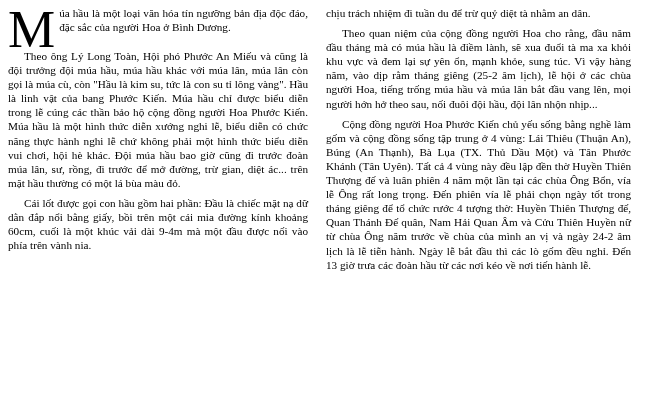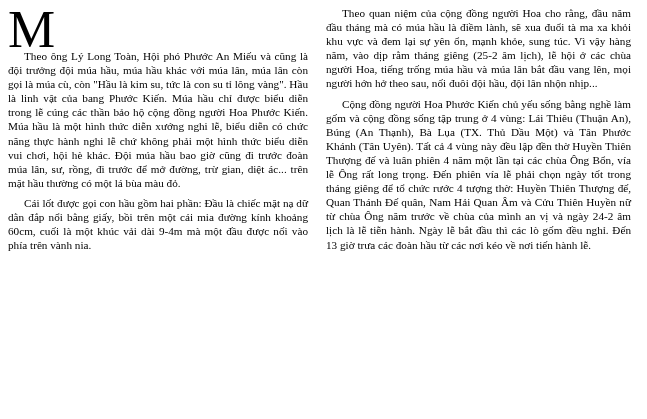--- a/index.html
+++ b/index.html
@@ -60,24 +60,25 @@
     clear: both;
   }
 </style>
 </head>
 <body>
 
 <div class="page">
   <div class="columns">
 
     <div class="col col-left">
-      <p class="dropcap-para"><span class="dropcap">M</span></p>
+      <p class="dropcap-para"><span class="dropcap">M</span><span>úa hầu là một loại văn hóa tín ngưỡng bản địa độc đáo, đặc sắc của người Hoa ở Bình Dương.</span></p>
       <p class="indent clearline">Theo ông Lý Long Toàn, Hội phó Phước An Miếu và cũng là đội trưởng đội múa hầu, múa hầu khác với múa lân, múa lân còn gọi là múa cù, còn "Hầu là kim su, tức là con su tỉ lông vàng". Hầu là linh vật của bang Phước Kiến. Múa hầu chỉ được biểu diễn trong lễ cúng các thần bảo hộ cộng đồng người Hoa Phước Kiến. Múa hầu là một hình thức diễn xướng nghi lễ, biểu diễn có chức năng thực hành nghi lễ chứ không phải một hình thức biểu diễn vui chơi, hội hè khác. Đội múa hầu bao giờ cũng đi trước đoàn múa lân, sư, rồng, đi trước để mở đường, trừ gian, diệt ác... trên mặt hầu thường có một lá bùa màu đỏ.</p>
       <p class="indent">Cái lốt được gọi con hầu gồm hai phần: Đầu là chiếc mặt nạ dữ dằn đắp nổi bằng giấy, bồi trên một cái mia đường kính khoảng 60cm, cuối là một khúc vải dài 9-4m mà một đầu được nối vào phía trên vành nia.</p>
     </div>
 
     <div class="col col-right">
+      <p>chịu trách nhiệm đi tuần du để trừ quỷ diệt tà nhằm an dân.</p>
       <p class="indent">Theo quan niệm của cộng đồng người Hoa cho rằng, đầu năm đầu tháng mà có múa hầu là điềm lành, sẽ xua đuổi tà ma xa khỏi khu vực và đem lại sự yên ổn, mạnh khỏe, sung túc. Vì vậy hàng năm, vào dịp rằm tháng giêng (25-2 âm lịch), lễ hội ở các chùa người Hoa, tiếng trống múa hầu và múa lân bắt đầu vang lên, mọi người hớn hở theo sau, nối đuôi đội hầu, đội lân nhộn nhịp...</p>
       <p class="indent">Cộng đồng người Hoa Phước Kiến chủ yếu sống bằng nghề làm gốm và cộng đồng sống tập trung ở 4 vùng: Lái Thiêu (Thuận An), Búng (An Thạnh), Bà Lụa (TX. Thủ Dầu Một) và Tân Phước Khánh (Tân Uyên). Tất cả 4 vùng này đều lập đền thờ Huyền Thiên Thượng đế và luân phiên 4 năm một lần tại các chùa Ông Bổn, vía lễ Ông rất long trọng. Đến phiên vía lễ phải chọn ngày tốt trong tháng giêng để tổ chức rước 4 tượng thờ: Huyền Thiên Thượng đế, Quan Thánh Đế quân, Nam Hải Quan Âm và Cửu Thiên Huyền nữ từ chùa Ông năm trước về chùa của mình an vị và ngày 24-2 âm lịch là lễ tiễn hành. Ngày lễ bắt đầu thì các lò gốm đều nghỉ. Đến 13 giờ trưa các đoàn hầu từ các nơi kéo về nơi tiến hành lễ.</p>
     </div>
 
   </div>
 </div>
 
 </body></html>

